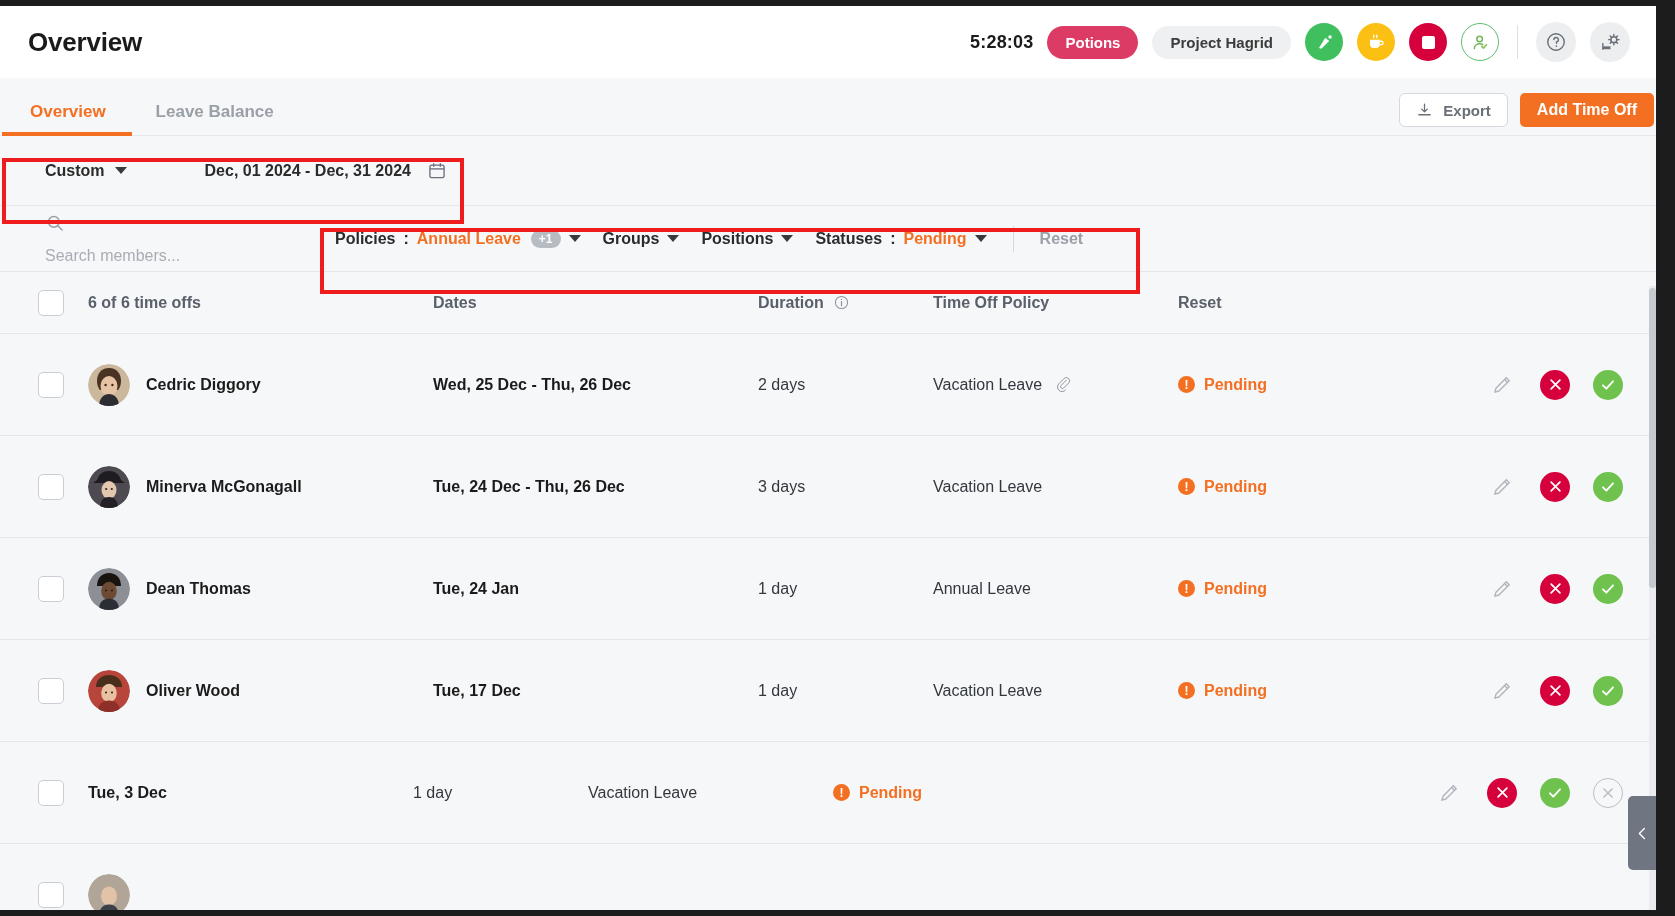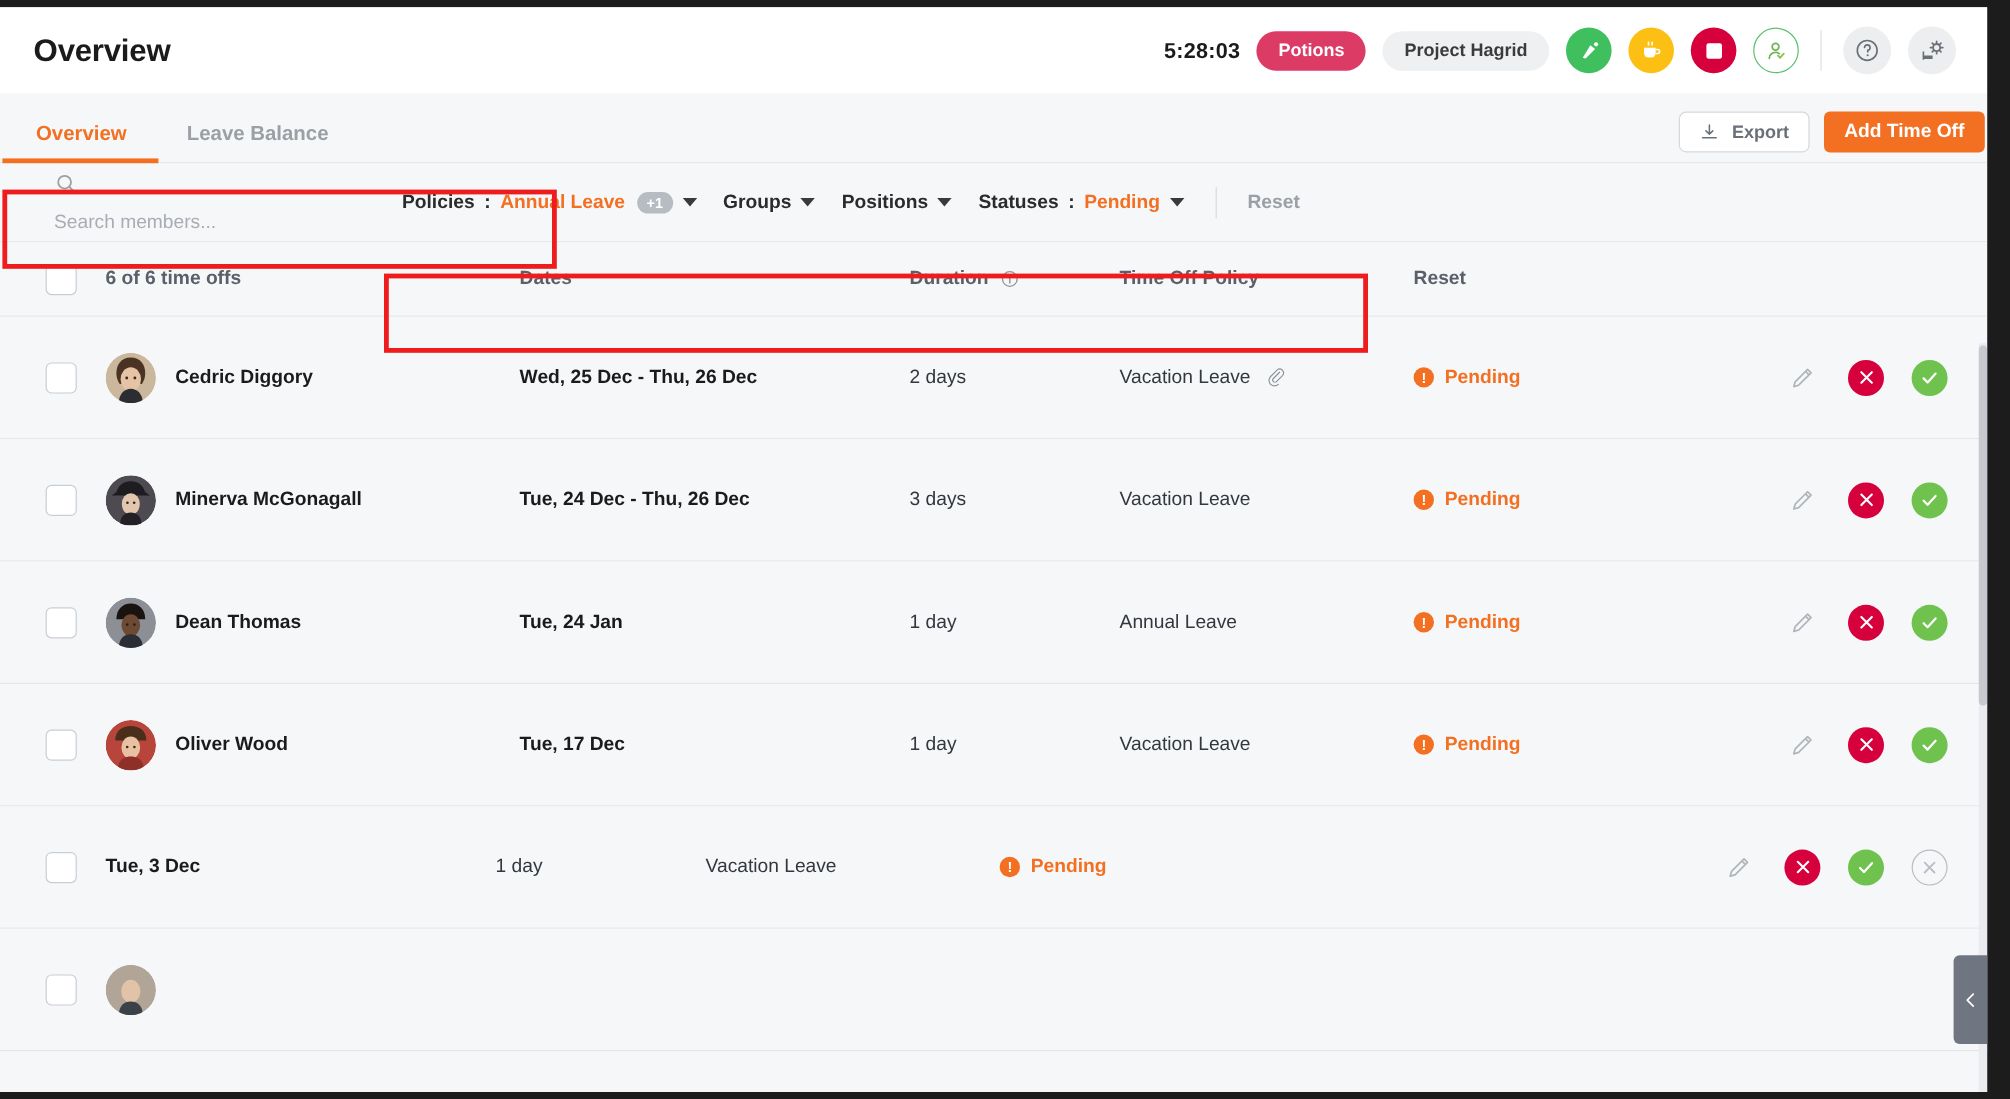--- a/index.html
+++ b/index.html
@@ -414,20 +414,34 @@
         <svg width="17" height="17" viewBox="0 0 24 24">
           <path d="M12 3 v10 M8 10 l4 4 l4 -4" fill="none" stroke="#6a7078" stroke-width="1.8" stroke-linecap="round" stroke-linejoin="round"></path>
           <path d="M4 18 h16" stroke="#6a7078" stroke-width="1.8" stroke-linecap="round"></path>
         </svg>
         <span>Export</span>
       </div>
       <button class="btn-add">Add Time Off</button>
     </div>
   </div>
 
+  <div class="daterow">
+    <div class="dr-custom">
+      <span>Custom</span>
+      <span class="caret"></span>
+    </div>
+    <div class="dr-range">
+      <span>Dec, 01 2024 - Dec, 31 2024</span>
+      <svg width="20" height="20" viewBox="0 0 24 24">
+        <rect x="3.5" y="5" width="17" height="15" rx="2.2" fill="none" stroke="#6a7078" stroke-width="1.6"></rect>
+        <path d="M3.5 9.5 h17" stroke="#6a7078" stroke-width="1.6"></path>
+        <path d="M8 3.2 v3.2 M16 3.2 v3.2" stroke="#6a7078" stroke-width="1.6" stroke-linecap="round"></path>
+      </svg>
+    </div>
+  </div>
 
   <div class="filterrow">
     <div class="search-wrap">
       <svg width="20" height="20" viewBox="0 0 24 24">
         <circle cx="10.6" cy="10.6" r="6.4" fill="none" stroke="#9aa0a6" stroke-width="1.8"></circle>
         <path d="M15.4 15.4 L20.5 20.5" stroke="#9aa0a6" stroke-width="1.8" stroke-linecap="round"></path>
       </svg>
       <input class="search-input" type="text" placeholder="Search members..." style="">
     </div>
 

